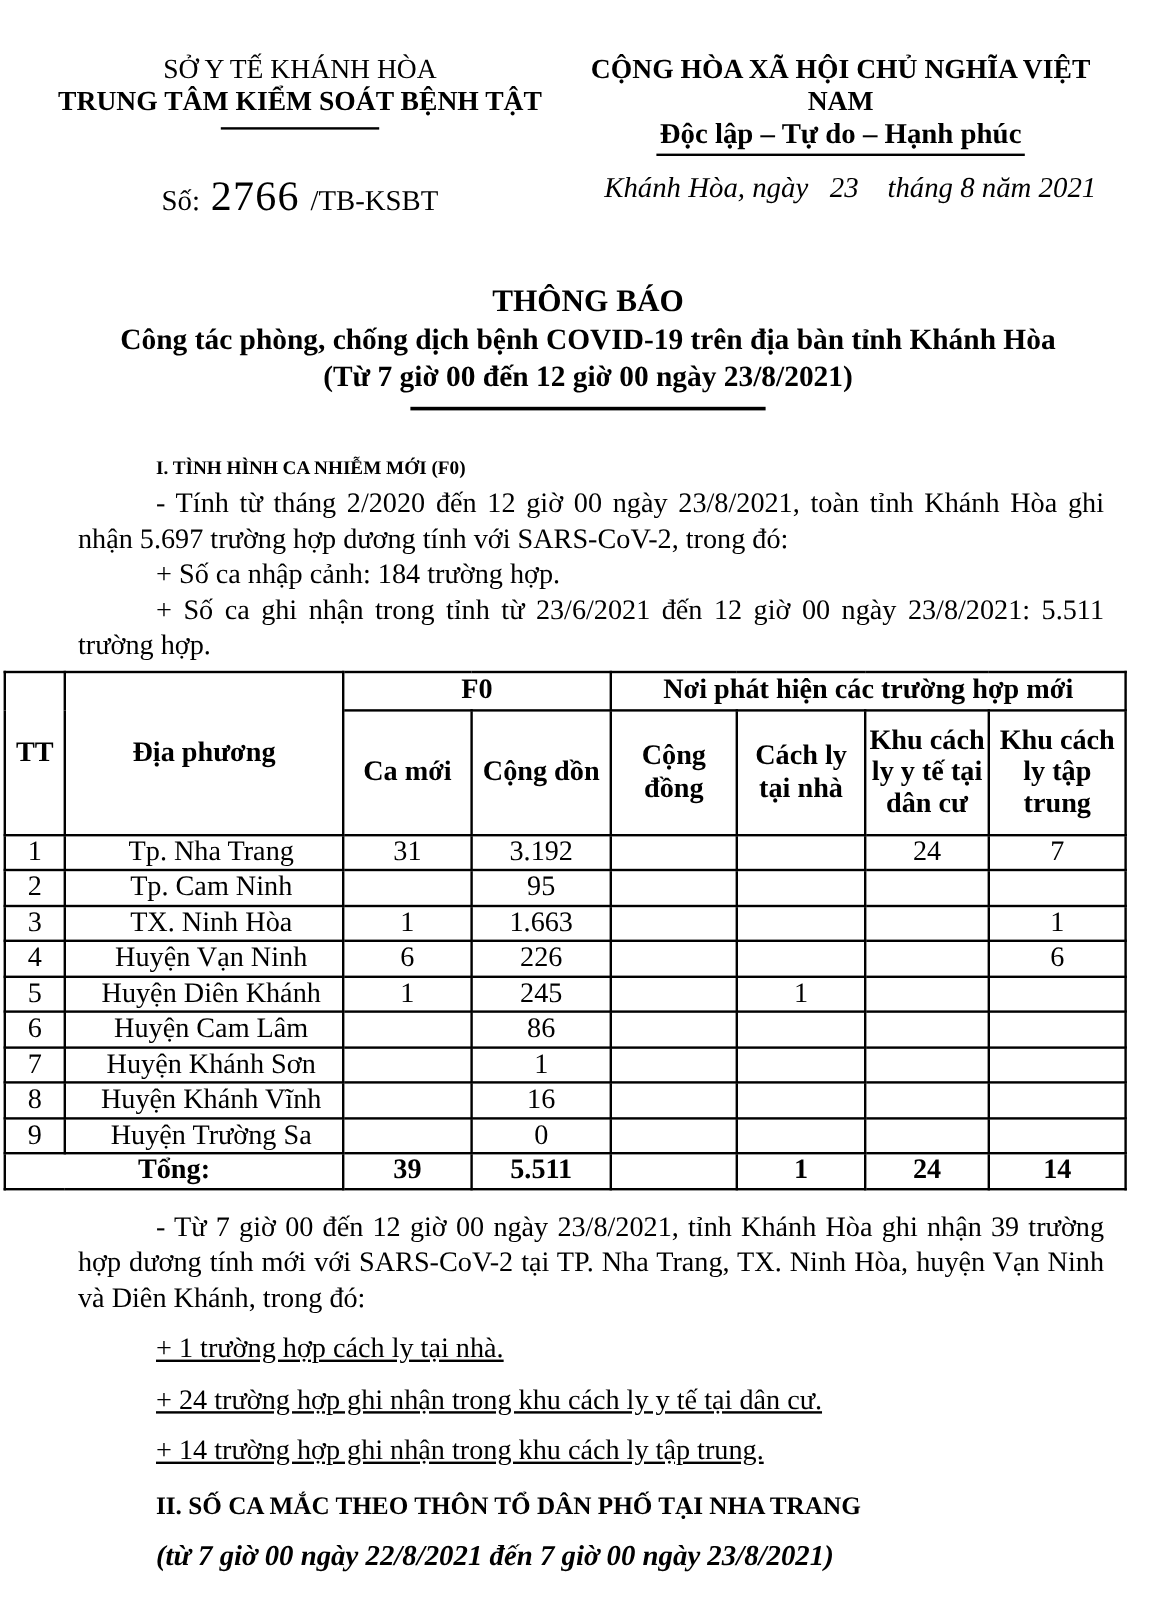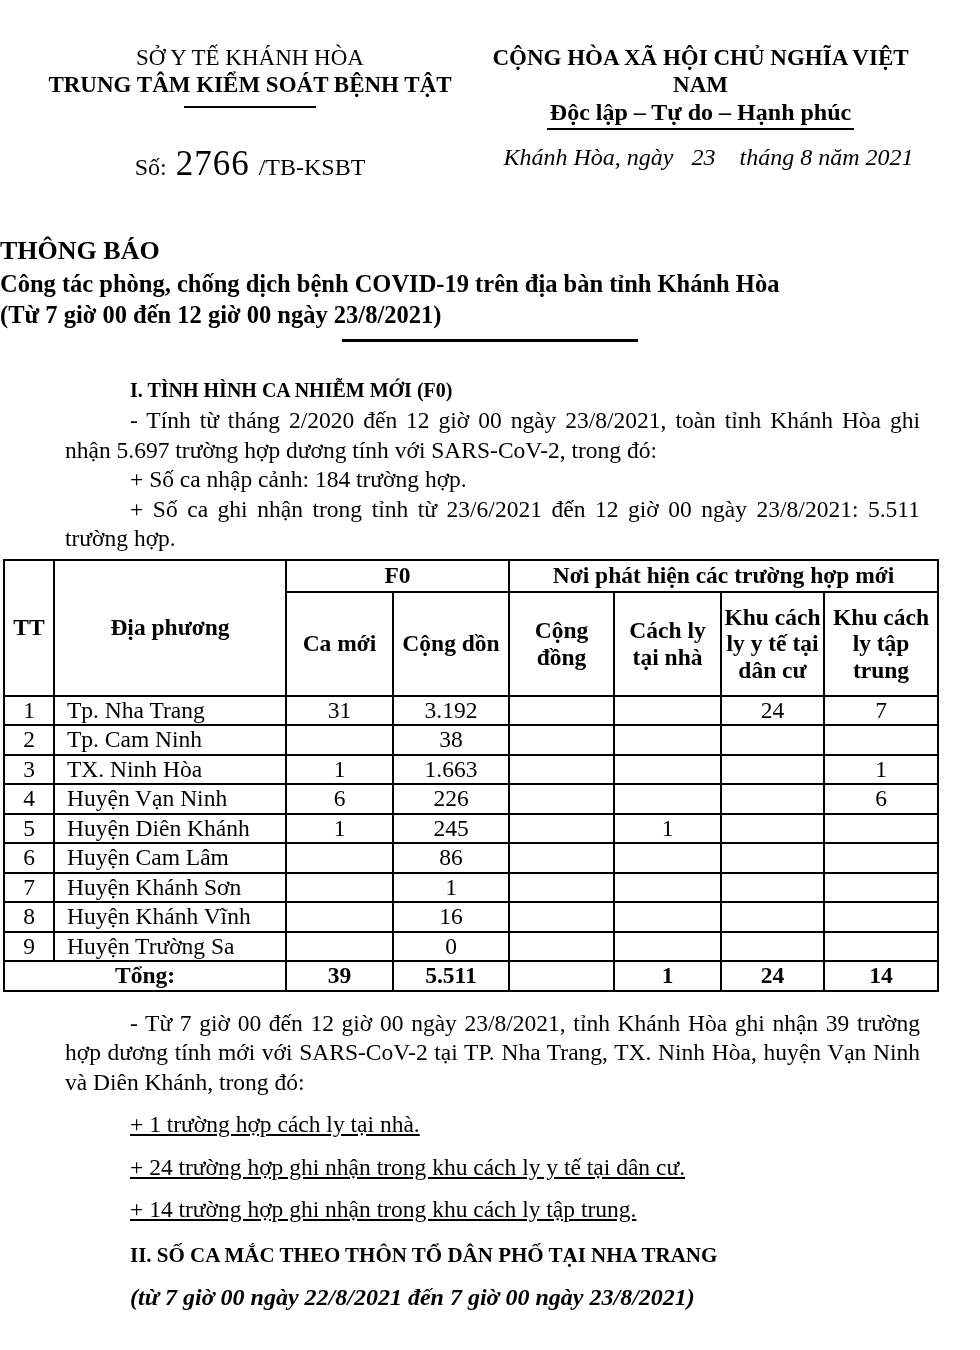--- a/index.html
+++ b/index.html
@@ -18,40 +18,40 @@
   .org-rule { width:132px; border-bottom:2px solid #000; margin:7px auto 0; }
   .nat-title { font-size:23px; font-weight:bold; line-height:27px; }
   .nat-motto { display:inline-block; font-size:24px; font-weight:bold; line-height:28px;
                border-bottom:2.5px solid #000; padding:0 3px 2px; }
   .ref-row  { display:flex; align-items:flex-start; margin-top:14px; }
   .ref-left { width:430px; margin-left:35px; text-align:center; font-size:24px; }
   .ref-number { font-size:35px; letter-spacing:1px; padding:0 3px; }
   .ref-right { flex:1; text-align:center; padding-right:28px;
                font-style:italic; font-size:24px; white-space:pre; }
   
-  .title-block { margin-top:50px; text-align:left; font-weight:bold; }
+  .title-block { margin-top:50px; text-align:center; font-weight:bold; }
   .t1 { font-size:26px; line-height:34px; }
   .t2 { font-size:24.5px; line-height:31px; }
   .title-rule { width:296px; border-bottom:3px solid #000; margin:9px auto 0; }
   
   .body-text { margin:0 60px 0 65px; font-size:23.5px; line-height:29.5px; text-align:justify; }
   .body-text p { margin:0; text-indent:65px; }
-  .s1-heading { margin:33px 60px 0 65px; padding-left:65px; font-size:20px; font-weight:bold;
+  .s1-heading { margin:33px 60px 0 65px; padding-left:65px; font-size:16px; font-weight:bold;
                 line-height:31px; }
   
   .report-table { border-collapse:collapse; table-layout:fixed; width:934px; margin:5px 0 0 3px; }
   .report-table th, .report-table td {
     border:2px solid #000; padding:0; text-align:center; vertical-align:middle;
     font-size:23.5px; overflow:hidden;
   }
   .report-table th { font-weight:bold; line-height:26.5px; }
   .hrow1 th { height:30px; }
   .hrow2 th { height:102px; }
   .report-table tbody td { height:27.5px; }
-  td.loc { text-align:left; padding-left:12px; }
+  td.loc { text-align:center; padding-left:12px; }
   .total-row td { font-weight:bold; height:27px; }
   
   .notes { margin:0 60px 0 65px; font-size:23.5px; line-height:29.5px; text-align:justify; }
   .notes p { margin:0; text-indent:65px; }
   .notes .np1 { margin-top:17px; }
   .notes .plus { margin-top:13px;text-decoration:underline; }
   .s2-heading { margin:15px 60px 0 65px; padding-left:65px; font-size:21px; font-weight:bold;
                 line-height:31px; }
   .s2-sub { margin:11px 60px 0 65px; padding-left:65px; font-size:24px; font-weight:bold;
             font-style:italic; line-height:31px; }
@@ -131,21 +131,21 @@
         <td>3.192</td>
         <td></td>
         <td></td>
         <td>24</td>
         <td>7</td>
       </tr>
       <tr>
         <td>2</td>
         <td class="loc">Tp. Cam Ninh</td>
         <td></td>
-        <td>38</td>
+        <td>95</td>
         <td></td>
         <td></td>
         <td></td>
         <td></td>
       </tr>
       <tr>
         <td>3</td>
         <td class="loc">TX. Ninh Hòa</td>
         <td>1</td>
         <td>1.663</td>

